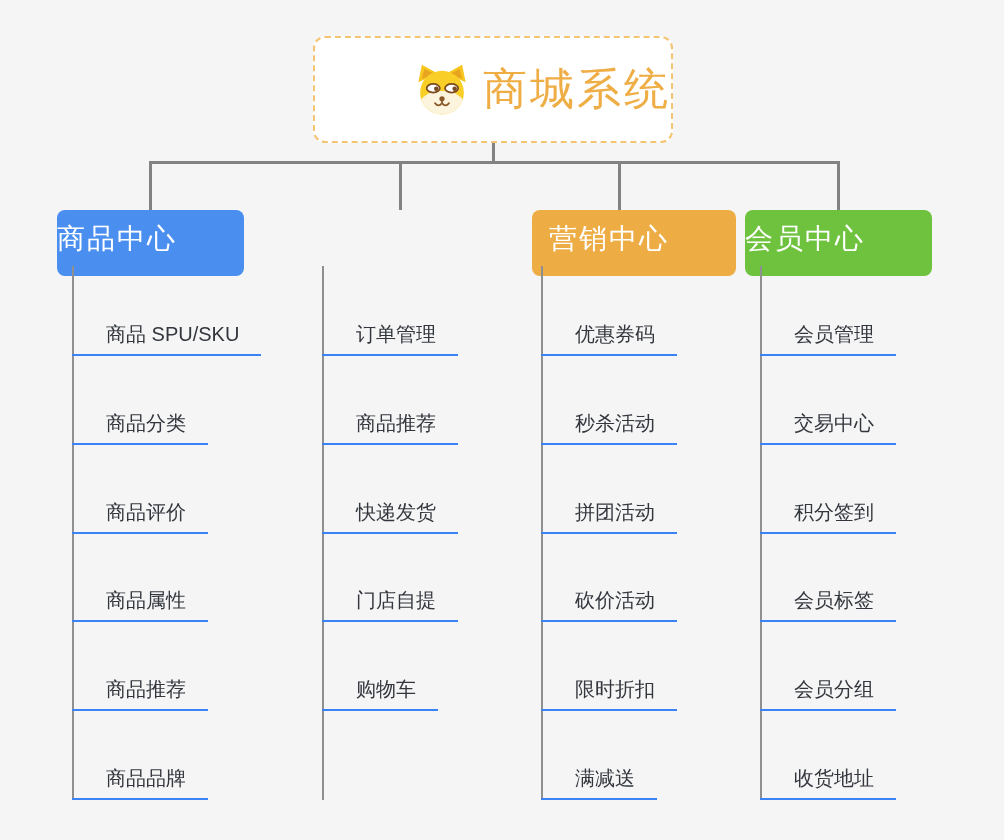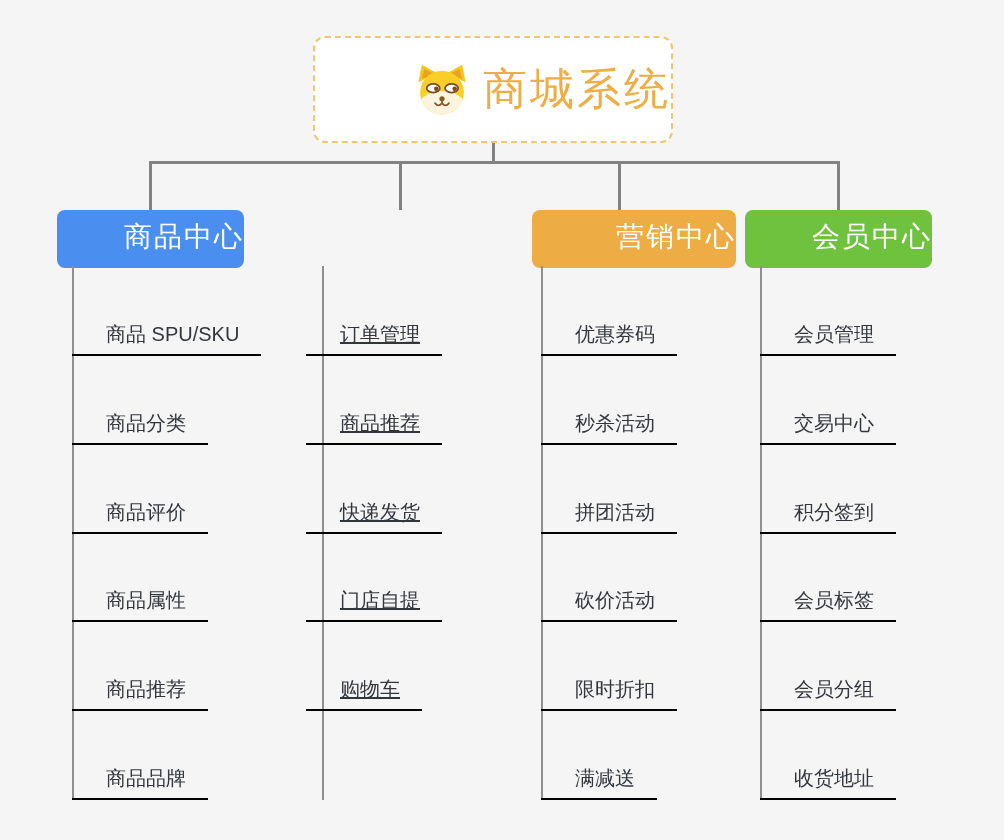--- a/index.html
+++ b/index.html
@@ -17,38 +17,37 @@
 
   
   .conn{position:absolute;background:#828282;}
   .conn-stem{left:492px;top:143px;width:3px;height:19px;}
   .conn-hbar{left:149px;top:161px;width:691px;height:3px;}
   .conn-drop{top:163px;width:3px;height:47px;}
   .drop-1{left:149px;} .drop-2{left:399px;} .drop-3{left:618px;} .drop-4{left:837px;}
 
   
   .branch-header{
-    position:absolute;top:210px;width:187px;height:58px;border-radius:8px;
-    color:#fff;font-size:28px;letter-spacing:2px;text-align:right;line-height:58px;
+    position:absolute;top:210px;width:187px;height:66px;border-radius:8px;
+    color:#fff;font-size:28px;letter-spacing:2px;text-align:left;line-height:58px;
     white-space:nowrap;
-    font-family:Liberation Mono, monospace;
   }
   .h-1{left:57px;} .h-2{left:307px;} .h-3{left:532px;padding-left:17px;} .h-4{left:745px;}
 
   
   .vline{position:absolute;top:266px;width:2px;height:534px;background:#8F8F8F;}
   .v-1{left:72px;} .v-2{left:322px;} .v-3{left:541px;} .v-4{left:760px;}
 
   
   .tree-item{
     position:absolute;white-space:nowrap;
     font-size:20px;line-height:26px;color:#33373D;
-    padding:0 22px 7px 34px;border-bottom:2px solid #000000;
+    padding:0 22px 7px 34px;border-bottom:2px solid #3b82f6;
   }
-  .c-1{left:72px;} .c-2{left:306px;text-decoration:underline;} .c-3{left:541px;} .c-4{left:760px;}
+  .c-1{left:72px;} .c-2{left:322px;} .c-3{left:541px;} .c-4{left:760px;}
   .r-0{top:321px;} .r-1{top:410px;} .r-2{top:499px;}
   .r-3{top:587px;} .r-4{top:676px;} .r-5{top:765px;}
 </style>
 </head>
 <body>
 
 <div id="canvas" style="background-color: rgb(245, 245, 245);">
 
   <div class="root-node" style="border-color: rgb(243, 196, 114);">
     <svg class="dog-icon" viewBox="0 0 64 64" aria-hidden="true">

